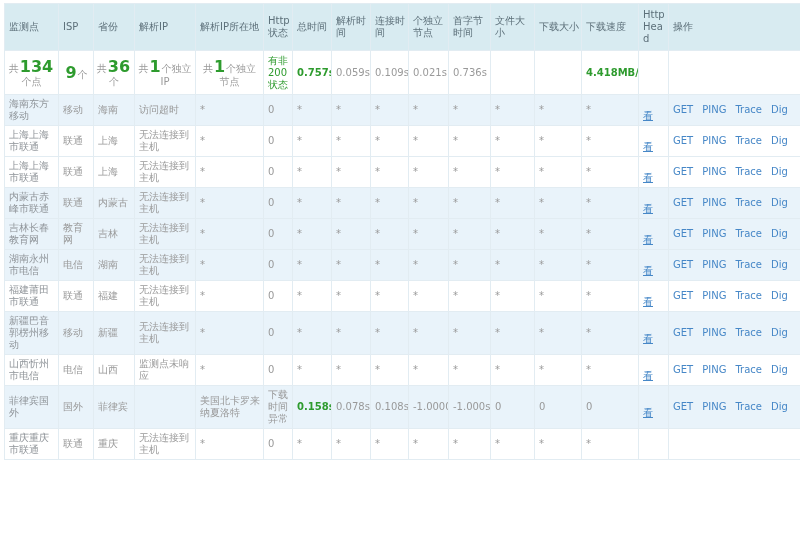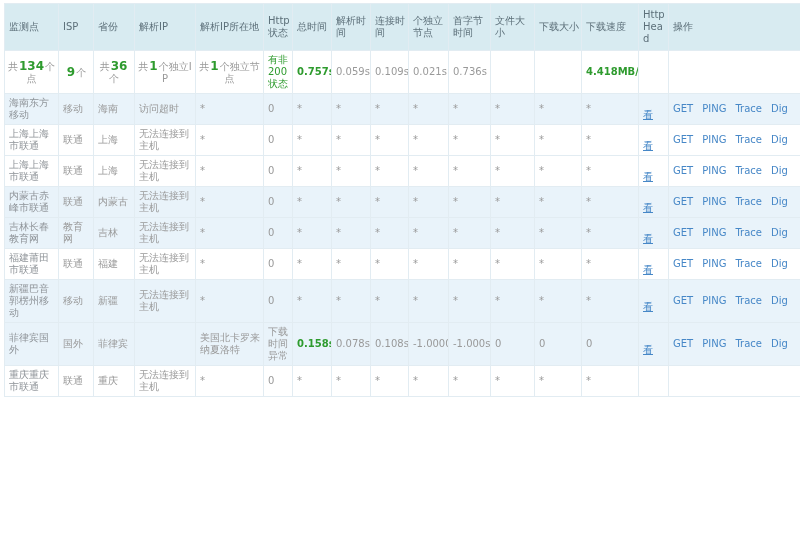--- a/index.html
+++ b/index.html
@@ -13,21 +13,21 @@
   th,td{border:1px solid #e2ecf2;padding:3px 2px 3px 4px;vertical-align:middle;text-align:left;overflow:hidden;}
   thead th{
     background:#d8ebf1;color:#5d707a;font-weight:normal;font-size:10px;
     padding-top:5px;padding-bottom:5px;word-break:break-all;
   }
   tbody td{background:#fff;}
   tr.odd td{background:#e9f3fa;}
   .c-name,.c-loc,.c-rip{word-break:break-all;}
   .c-name{color:#8f9499;}
   .sum-small{color:#999;font-size:10px;}
-  .sum-big{color:#2e9b2e;font-size:12px;font-weight:bold;padding:0 1px;}
+  .sum-big{color:#2e9b2e;font-size:16px;font-weight:bold;padding:0 1px;}
   .sum-cell{text-align:center;word-break:break-all;padding:6px 2px;}
   .sum-green-sm{color:#2e9b2e;word-break:break-all;}
   .val-green{color:#2e9b2e;font-weight:bold;}
   a{color:#4687c7;text-decoration:none;cursor:pointer;}
   a.view-link{text-decoration:underline;margin-left:25px;}
   .ops{white-space:nowrap;}
   .ops a{margin-right:9px;}
   .ops a:last-child{margin-right:16px;}
 </style>
 </head>
@@ -187,20 +187,40 @@
     <td>*</td>
     <td>*</td>
     <td>*</td>
     <td>*</td>
     <td>*</td>
     <td><a class="view-link">查看</a></td>
     <td class="ops">
       <a>GET</a><a>PING</a><a>Trace</a><a>Dig</a>
     </td>
   </tr>
+        <tr class="odd">
+    <td class="c-name">湖南永州市电信</td>
+    <td>电信</td>
+    <td>湖南</td>
+    <td class="c-rip">无法连接到主机</td>
+    <td class="c-loc">*</td>
+    <td style="word-break:break-all;">0</td>
+    <td>*</td>
+    <td>*</td>
+    <td>*</td>
+    <td>*</td>
+    <td>*</td>
+    <td>*</td>
+    <td>*</td>
+    <td>*</td>
+    <td><a class="view-link">查看</a></td>
+    <td class="ops">
+      <a>GET</a><a>PING</a><a>Trace</a><a>Dig</a>
+    </td>
+  </tr>
         <tr>
     <td class="c-name">福建莆田市联通</td>
     <td>联通</td>
     <td>福建</td>
     <td class="c-rip">无法连接到主机</td>
     <td class="c-loc">*</td>
     <td style="word-break:break-all;">0</td>
     <td>*</td>
     <td>*</td>
     <td>*</td>
@@ -212,20 +232,40 @@
     <td><a class="view-link">查看</a></td>
     <td class="ops">
       <a>GET</a><a>PING</a><a>Trace</a><a>Dig</a>
     </td>
   </tr>
         <tr class="odd">
     <td class="c-name">新疆巴音郭楞州移动</td>
     <td>移动</td>
     <td>新疆</td>
     <td class="c-rip">无法连接到主机</td>
+    <td class="c-loc">*</td>
+    <td style="word-break:break-all;">0</td>
+    <td>*</td>
+    <td>*</td>
+    <td>*</td>
+    <td>*</td>
+    <td>*</td>
+    <td>*</td>
+    <td>*</td>
+    <td>*</td>
+    <td><a class="view-link">查看</a></td>
+    <td class="ops">
+      <a>GET</a><a>PING</a><a>Trace</a><a>Dig</a>
+    </td>
+  </tr>
+        <tr>
+    <td class="c-name">山西忻州市电信</td>
+    <td>电信</td>
+    <td>山西</td>
+    <td class="c-rip">监测点未响应</td>
     <td class="c-loc">*</td>
     <td style="word-break:break-all;">0</td>
     <td>*</td>
     <td>*</td>
     <td>*</td>
     <td>*</td>
     <td>*</td>
     <td>*</td>
     <td>*</td>
     <td>*</td>

